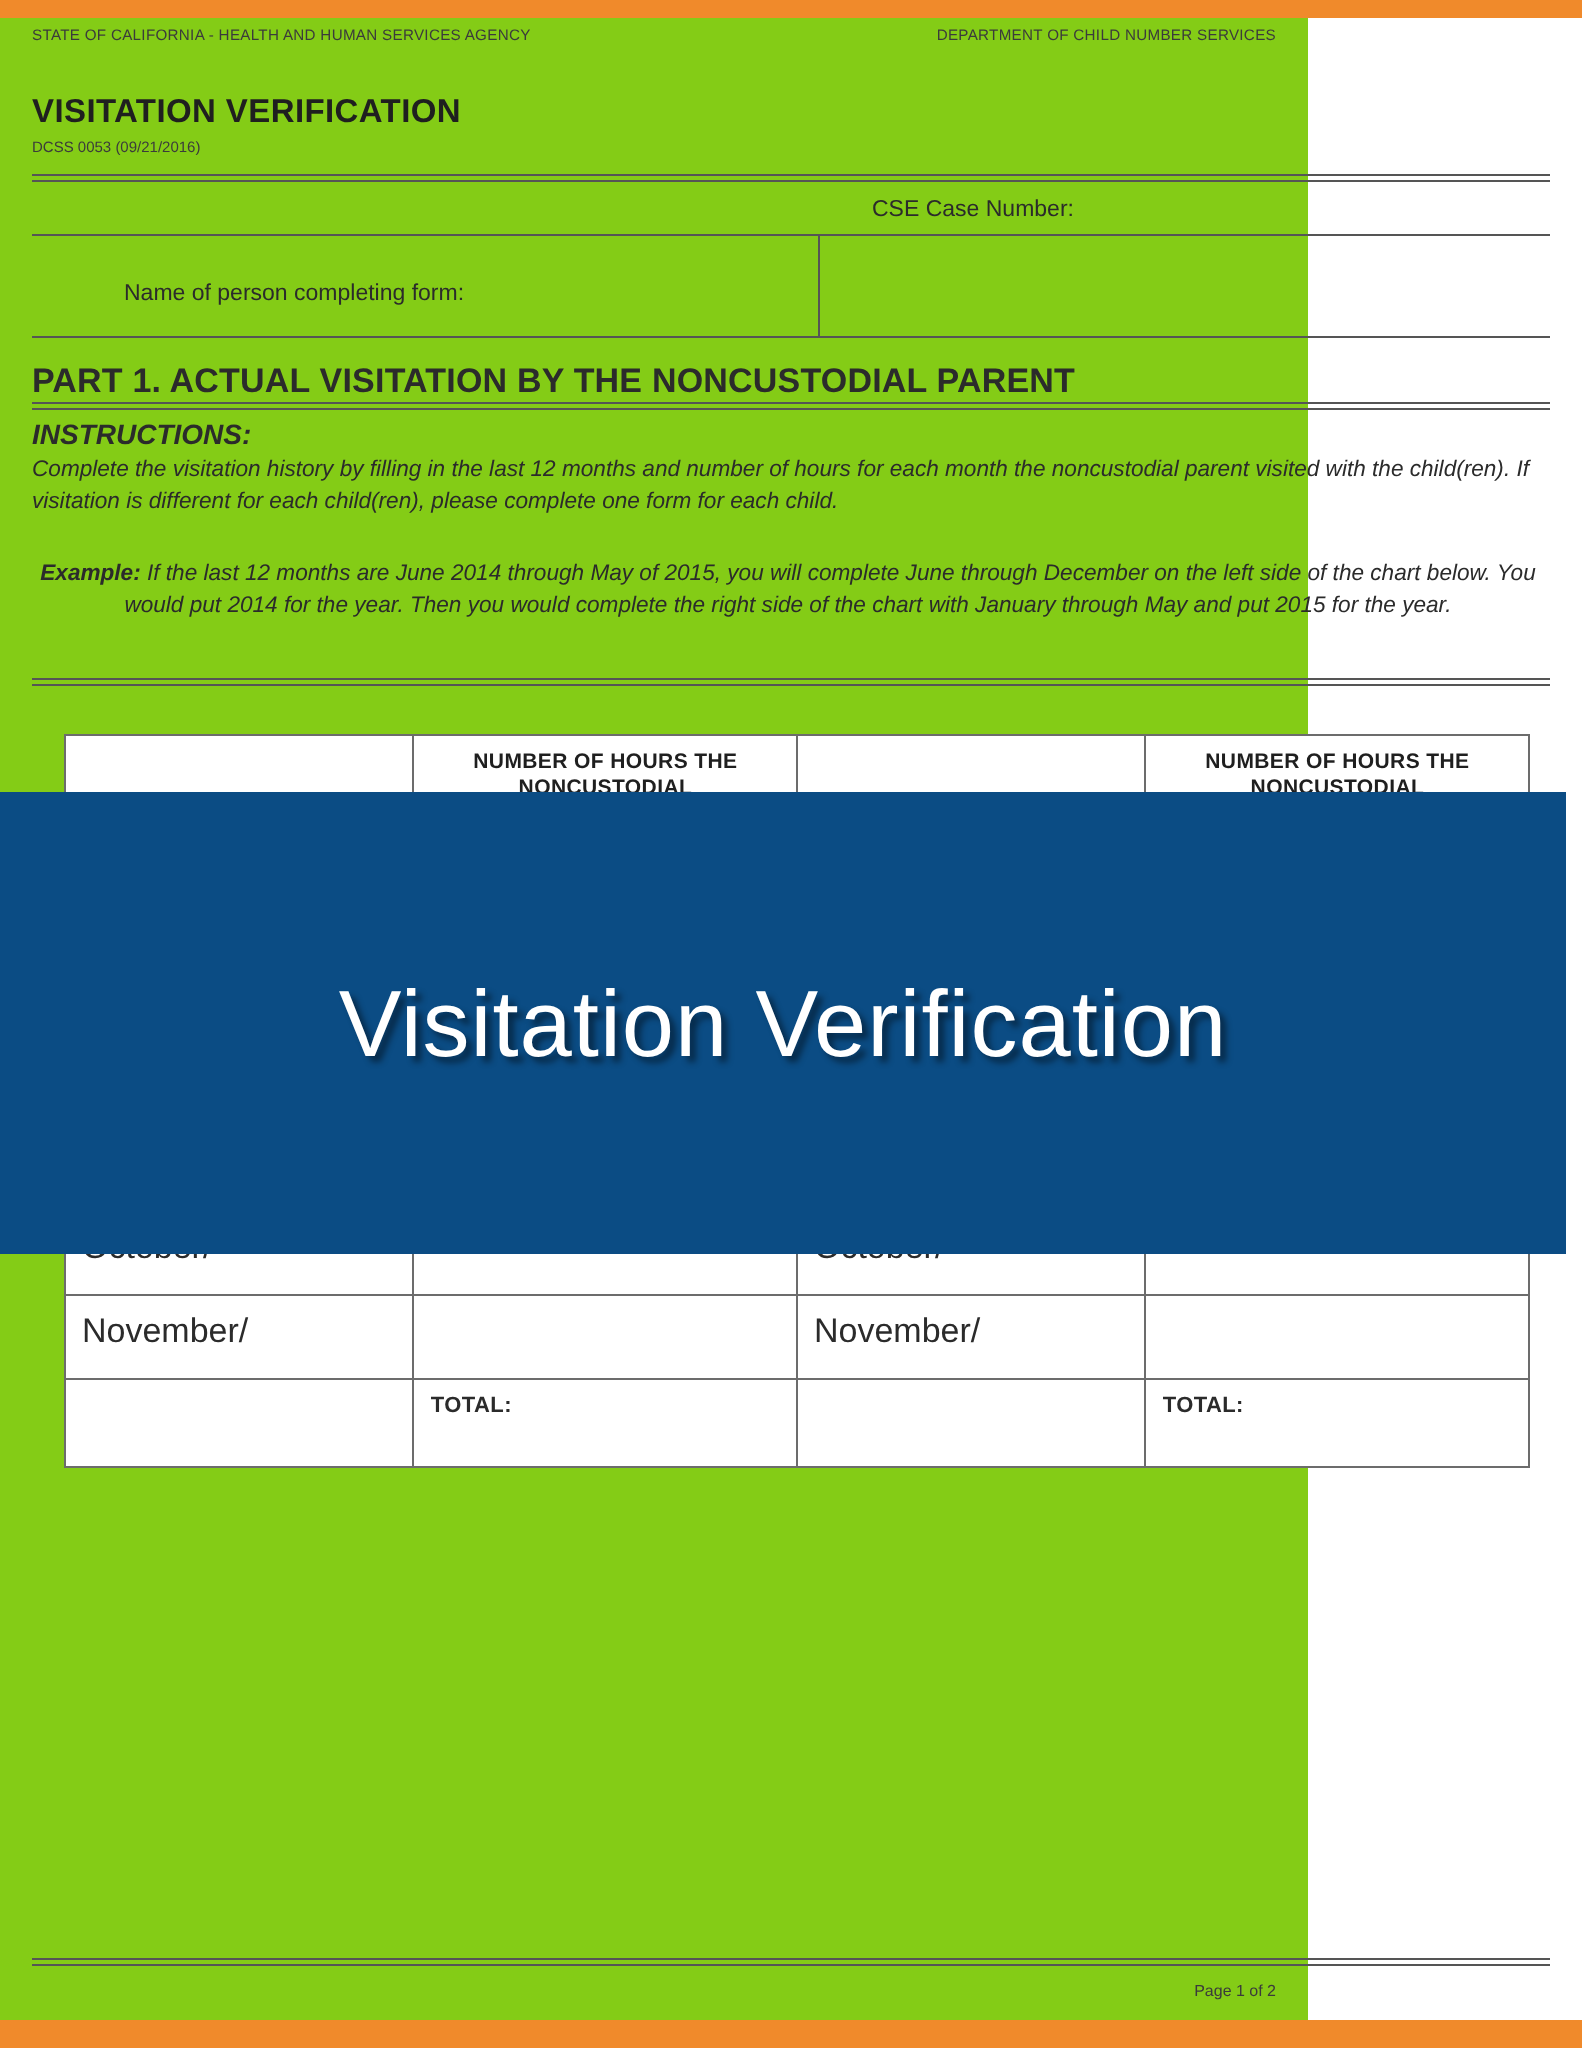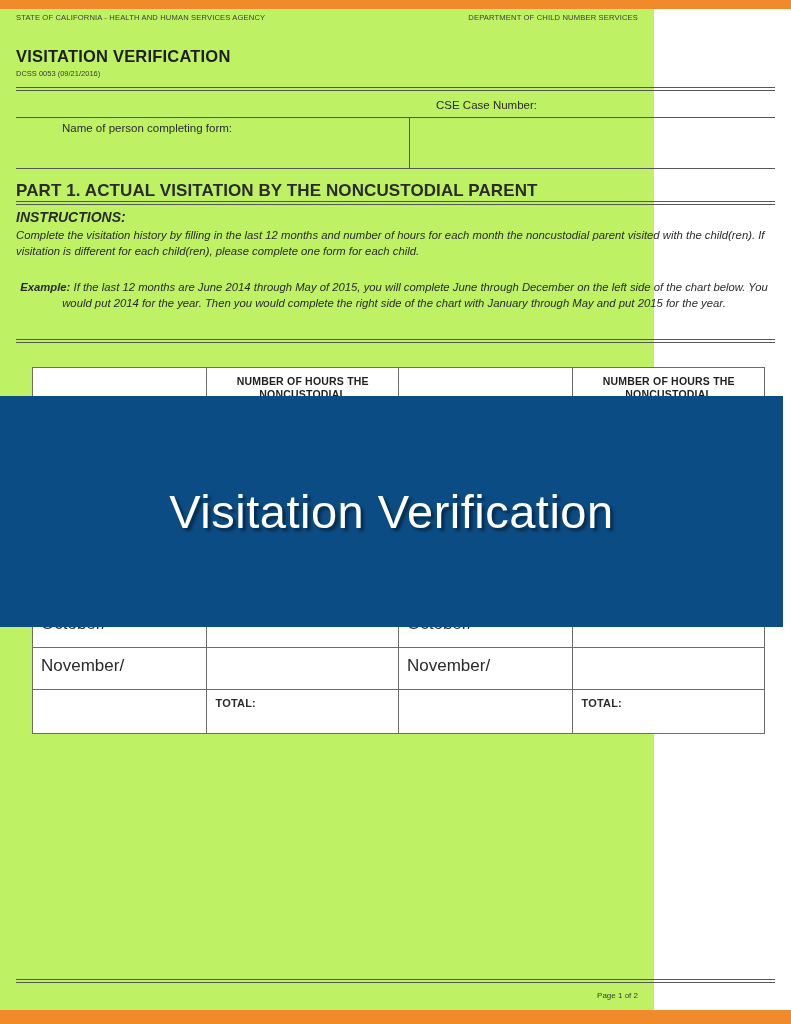--- a/index.html
+++ b/index.html
@@ -25,21 +25,21 @@
   }
   .bar-orange.top { top: 0; height: 9px; }
   .bar-orange.bottom { top: 1010px; height: 14px; }
 
   .page {
     position: absolute;
     left: 0;
     top: 9px;
     width: 654px;
     height: 1001px;
-    background: #bef264;
+    background: #84cc16;
   }
 
   
   .agency-row {
     position: absolute;
     top: 4px;
     left: 16px;
     right: 16px;
     display: flex;
     justify-content: space-between;
@@ -101,21 +101,21 @@
     position: absolute;
     left: 393px;
     top: 0;
     bottom: 0;
     width: 1px;
     background: #555;
   }
   .name-label {
     position: absolute;
     left: 6px;
-    top: 4px;
+    top: 23px;
     font-size: 11.5px;
     padding-left: 40px;
   }
   .iam-row {
     position: absolute;
     left: 403px;
     top: 7px;
     display: flex;
     align-items: center;
     font-size: 11.5px;

